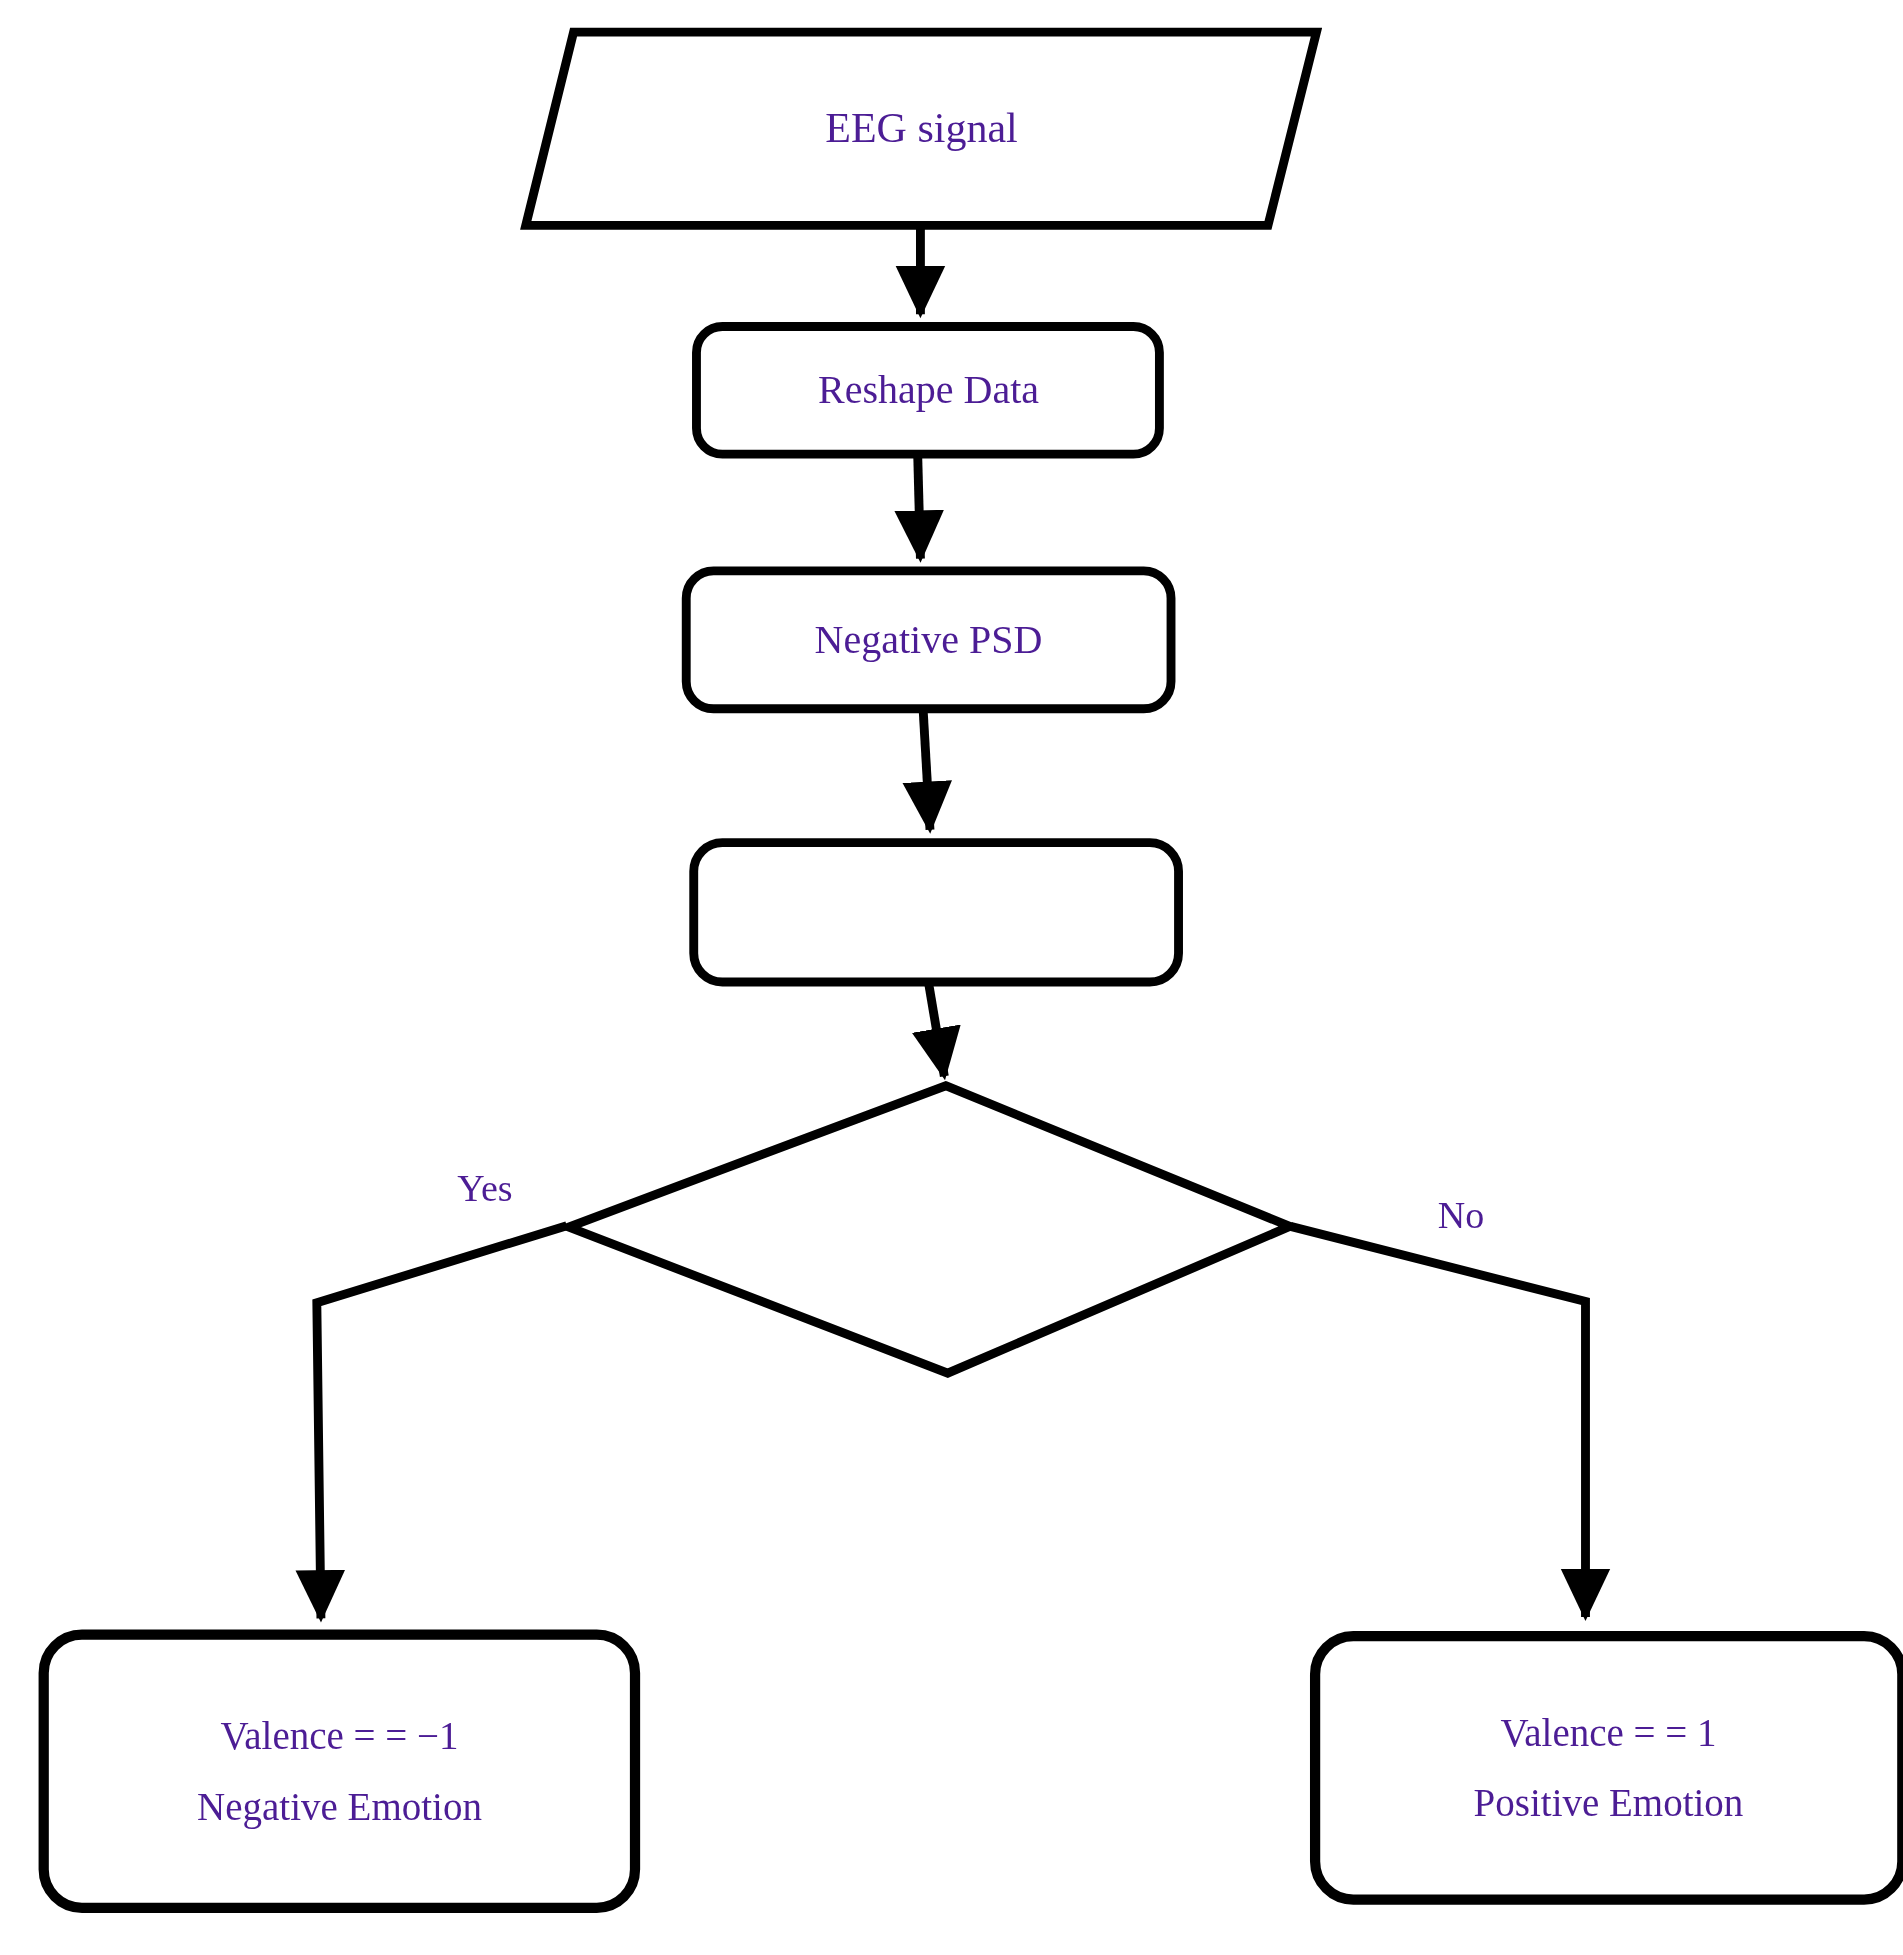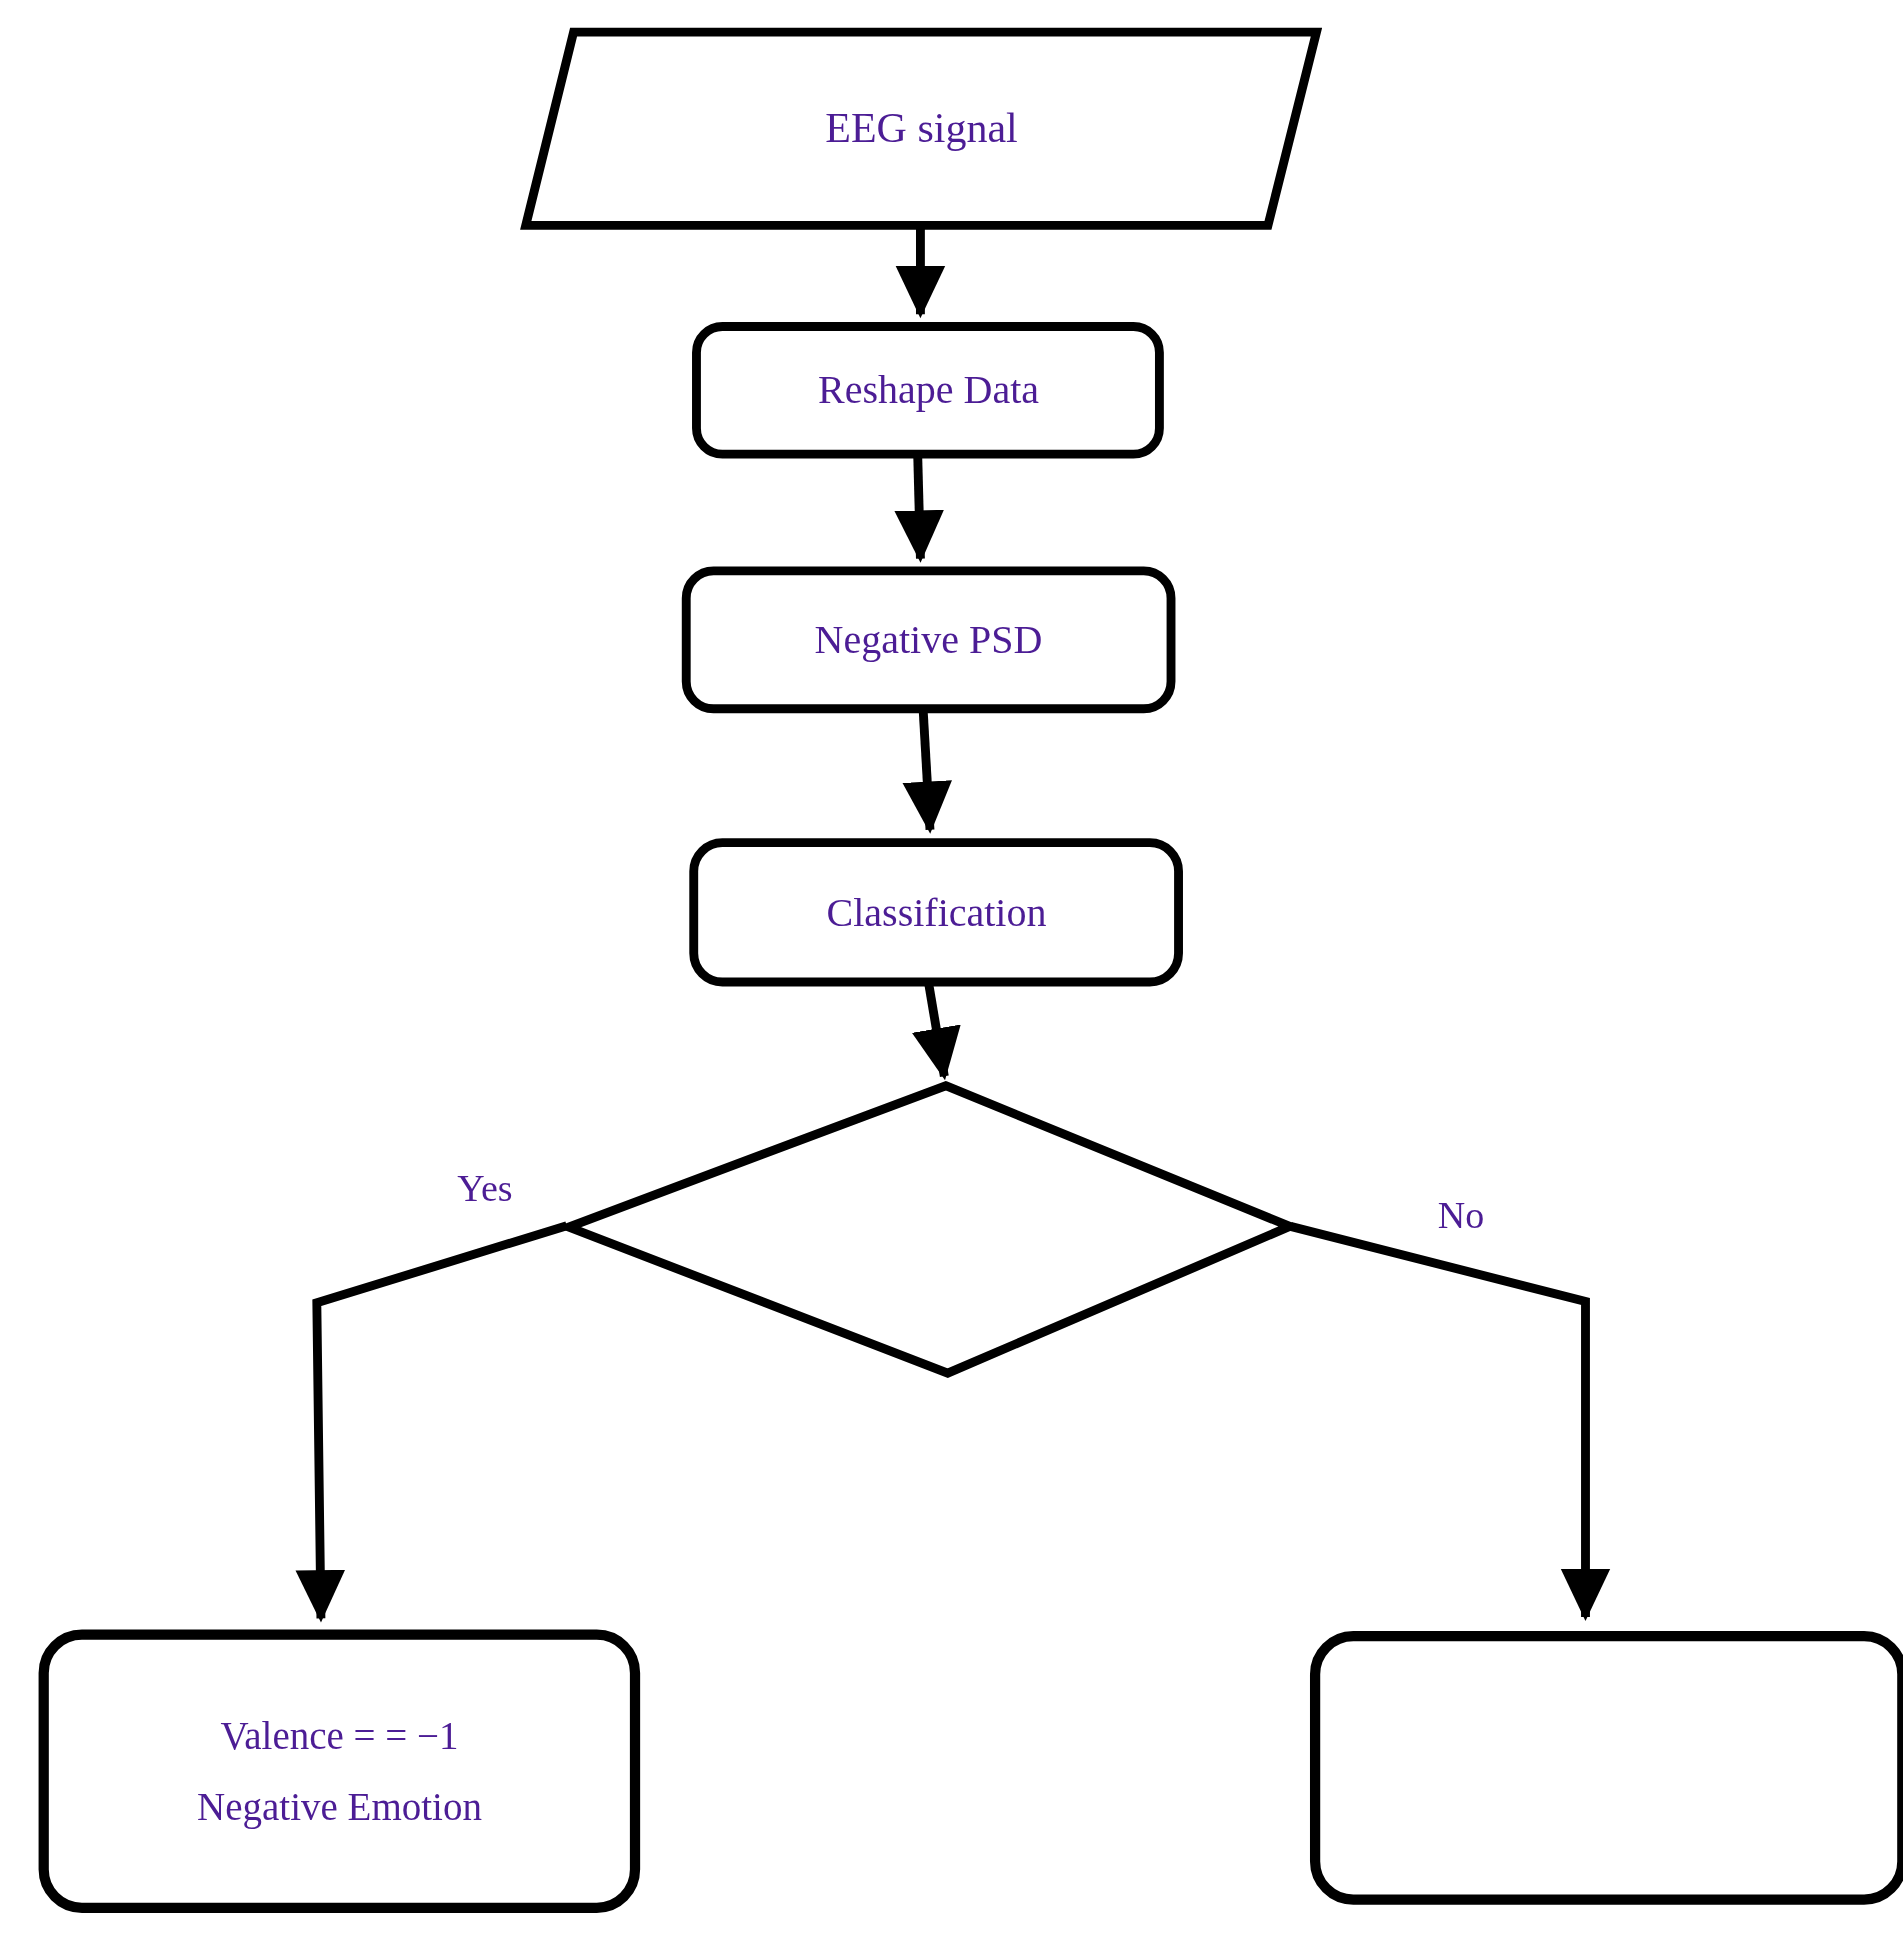--- a/index.html
+++ b/index.html
@@ -91,33 +91,34 @@
   </div>
 
   <div class="node-label lbl-process" style="left:697px; top:326px; width:463px; height:128px;">
     <span>Reshape Data</span>
   </div>
 
   <div class="node-label lbl-process" style="left:686px; top:571px; width:485px; height:138px;">
     <span>Negative PSD</span>
   </div>
 
-  <div class="node-label lbl-process" style="left:694px; top:843px; width:485px; height:139px;">
-    <span>Classification</span>
-  </div>
 
 
   <div class="node-label lbl-branch" style="left:410px; top:1161px; width:150px; height:55px;text-align:right;">
     <span>Yes</span>
   </div>
 
   <div class="node-label lbl-branch" style="left:1386px; top:1188px; width:150px; height:55px;">
     <span>No</span>
   </div>
 
   <div class="node-label lbl-result" style="left:44px; top:1635px; width:591px; height:273px;">
     <span class="result-line-1">Valence = = −1</span>
     <span>Negative Emotion</span>
   </div>
 
+  <div class="node-label lbl-result" style="left:1315px; top:1636px; width:587px; height:264px;">
+    <span class="result-line-1">Valence = = 1</span>
+    <span>Positive Emotion</span>
+  </div>
 
 </div>
 
 
 </body></html>

